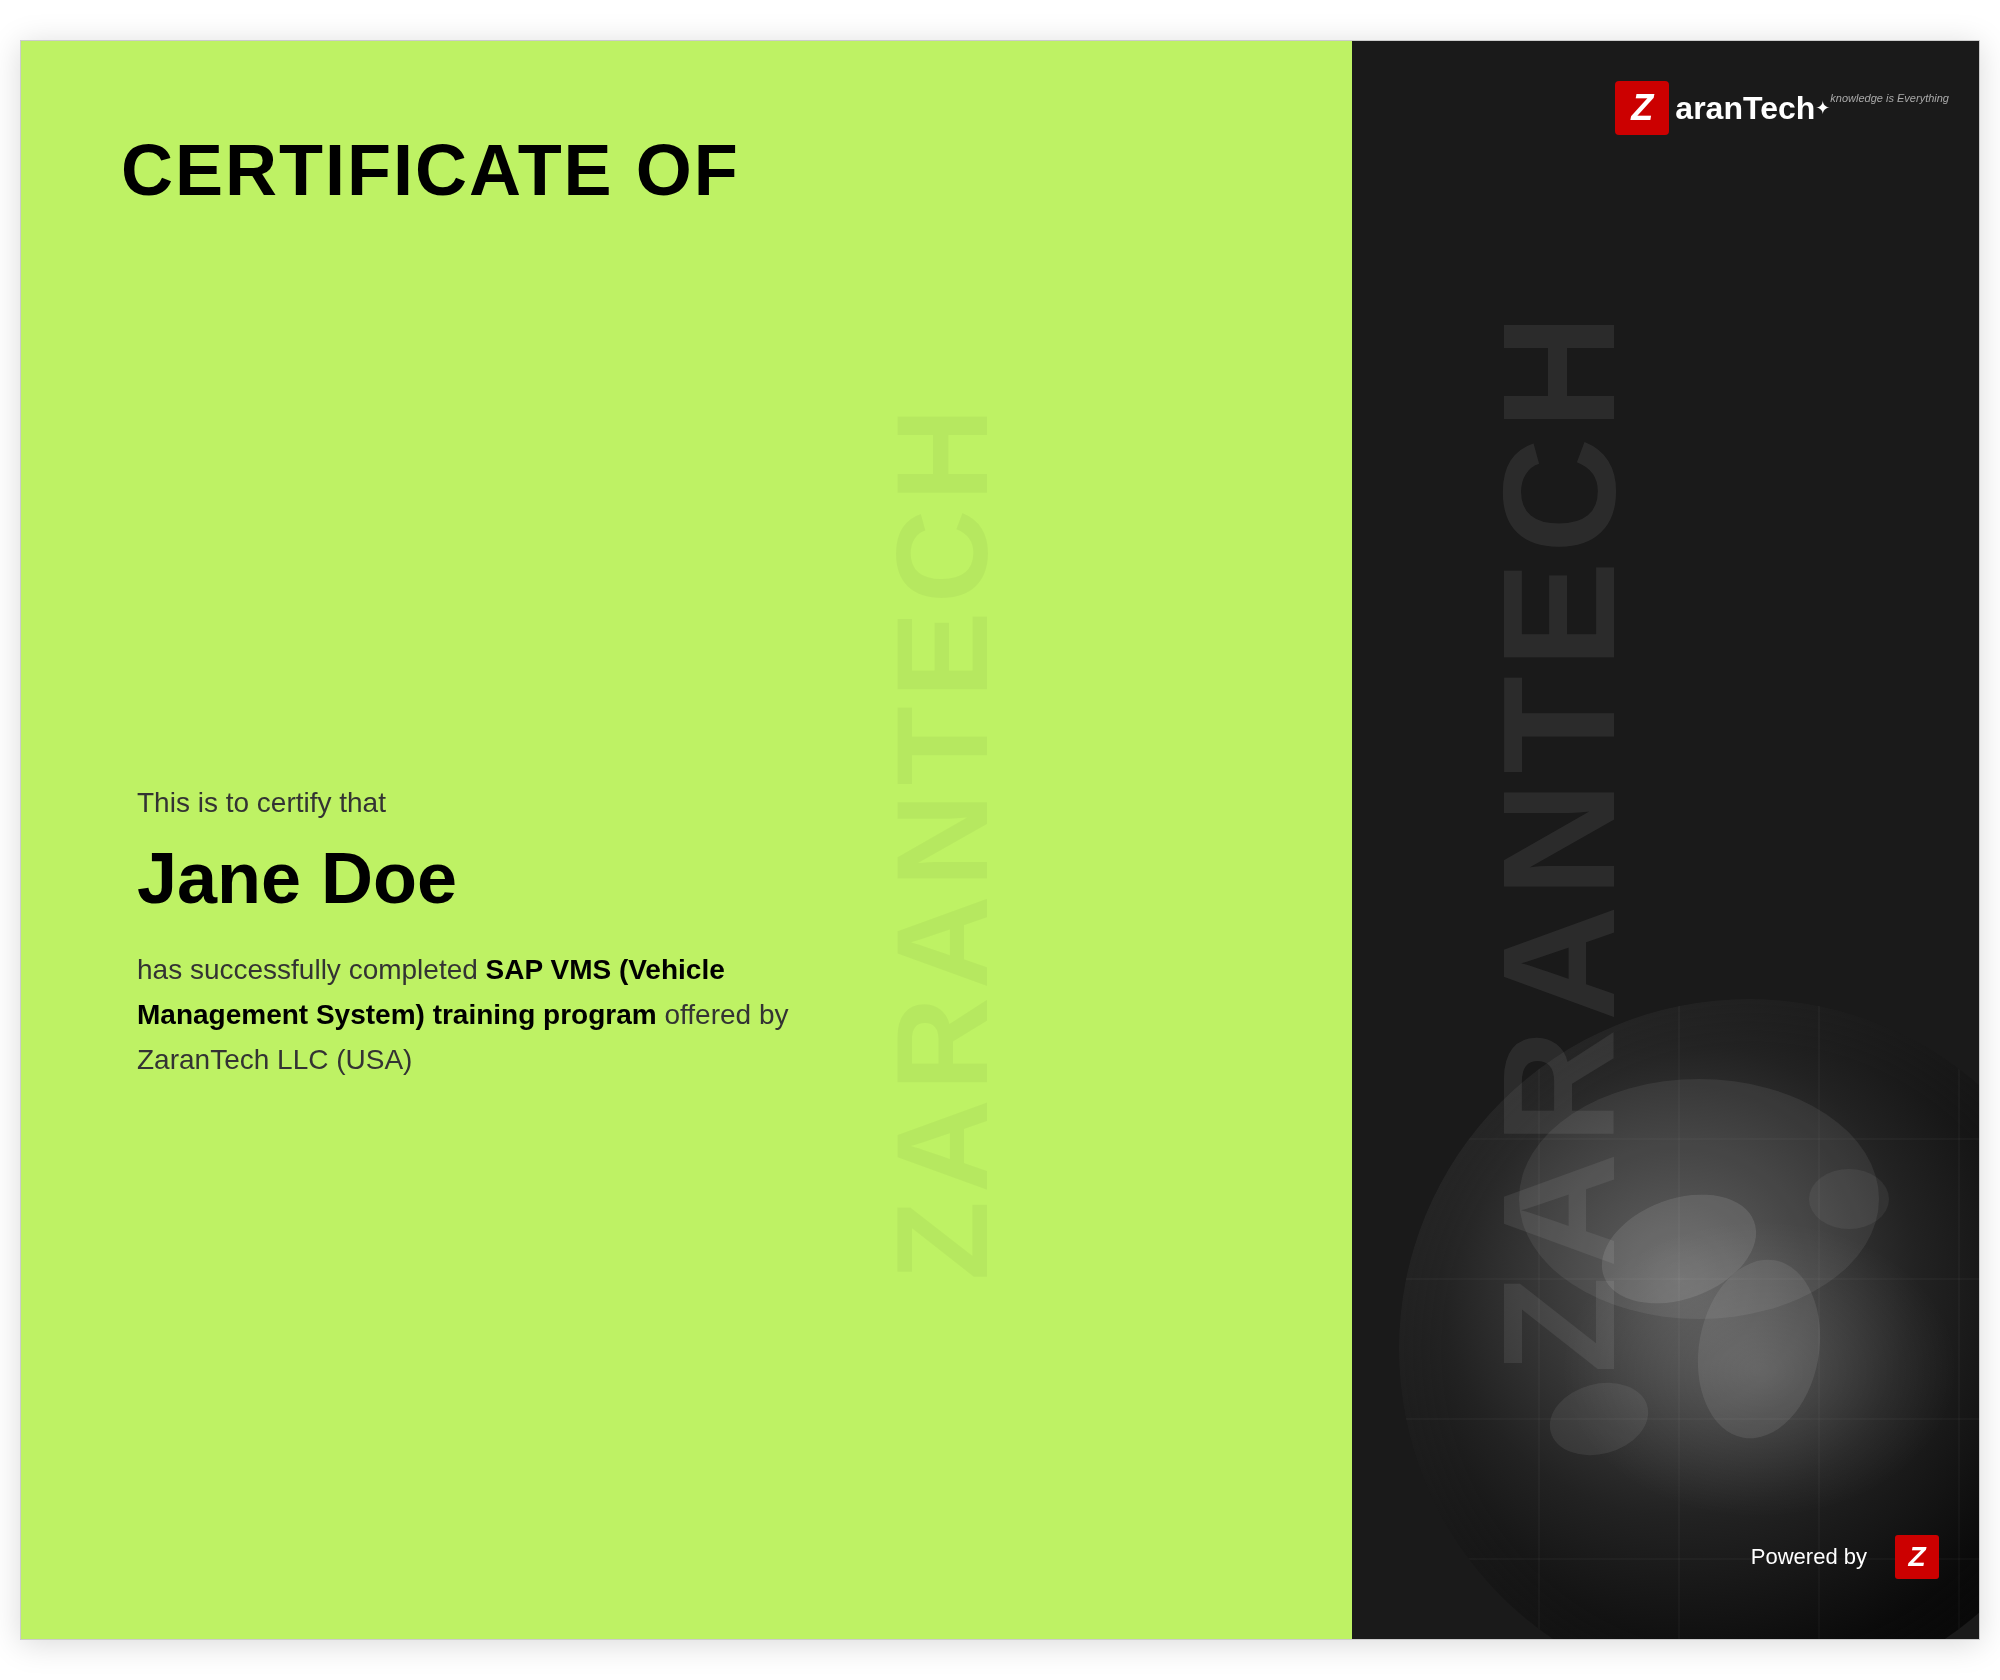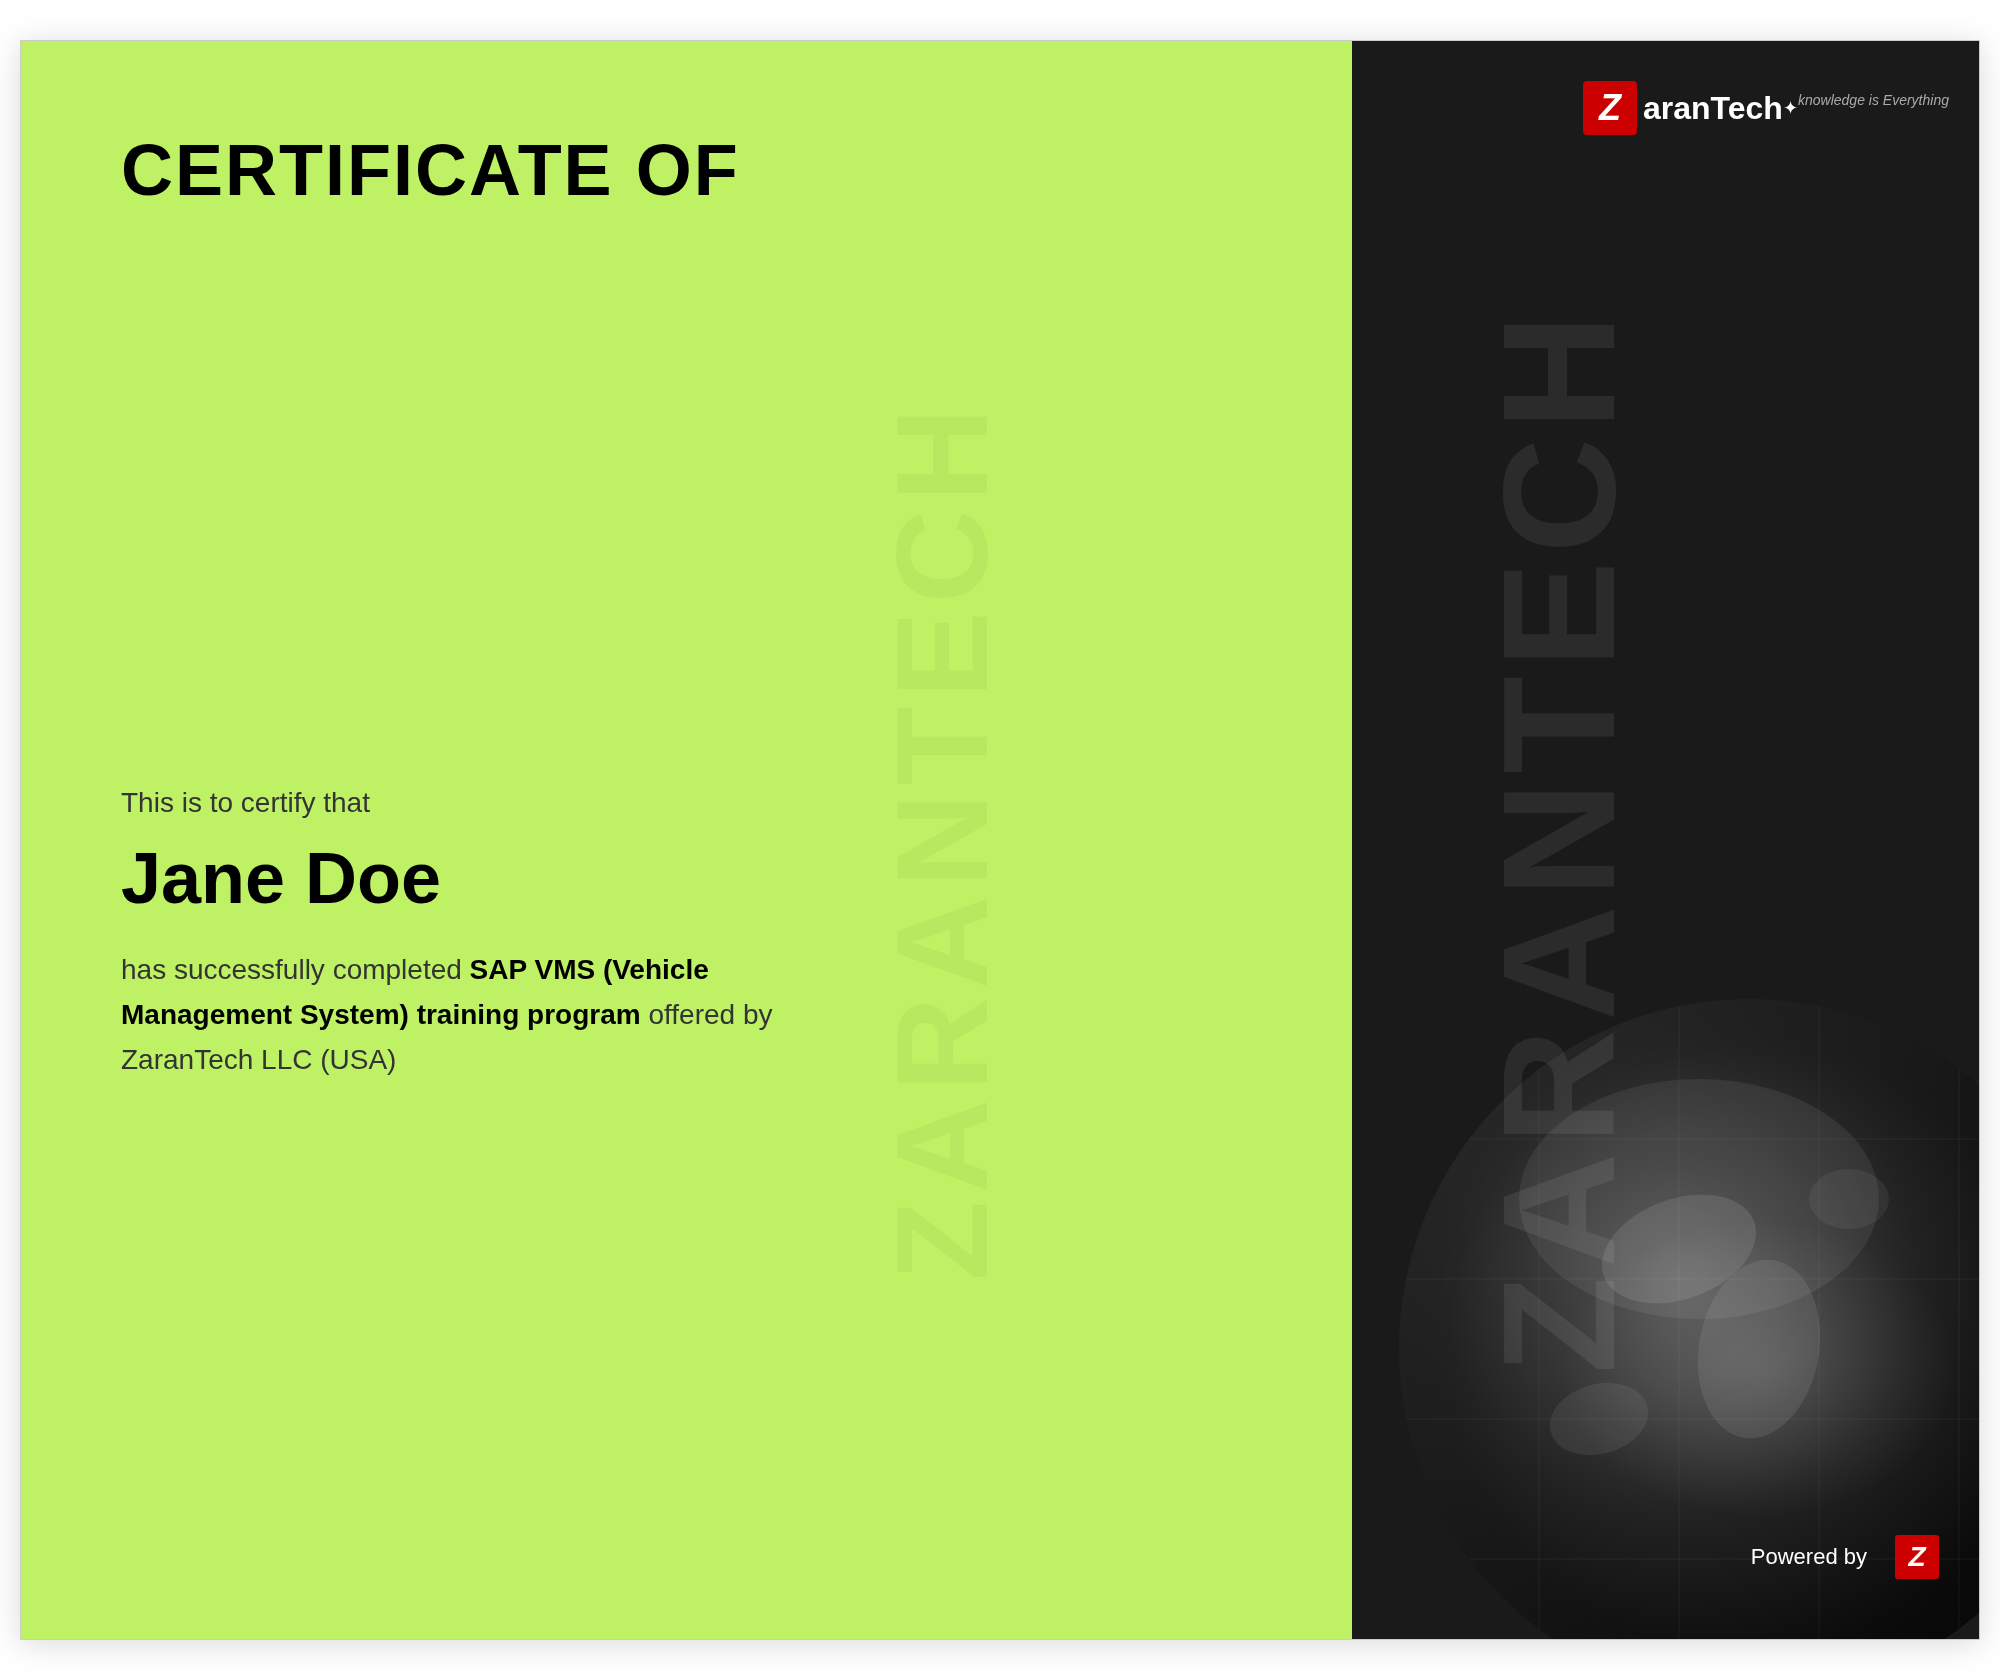--- a/index.html
+++ b/index.html
@@ -125,21 +125,21 @@
     }
 
     .logo-text-part {
       display: flex;
       flex-direction: row;
       margin-left: 6px;
     }
 
     .logo-tagline {
       color: #aaaaaa;
-      font-size: 14px;
+      font-size: 11px;
       font-style: italic;
       margin-top: 2px;
     }
 
     
     .logo-antenna {
       color: #fff;
       font-size: 18px;
       vertical-align: super;
     }
@@ -201,20 +201,21 @@
       line-height: 1;
       letter-spacing: 1px;
     }
 
     .cert-body {
       flex: 1;
       display: flex;
       flex-direction: column;
       justify-content: center;
       padding-top: 60px;
+      margin-left: 16px;
     }
 
     .cert-certify-text {
       font-size: 28px;
       color: #333;
       margin-bottom: 20px;
     }
 
     .cert-name {
       font-size: 72px;

